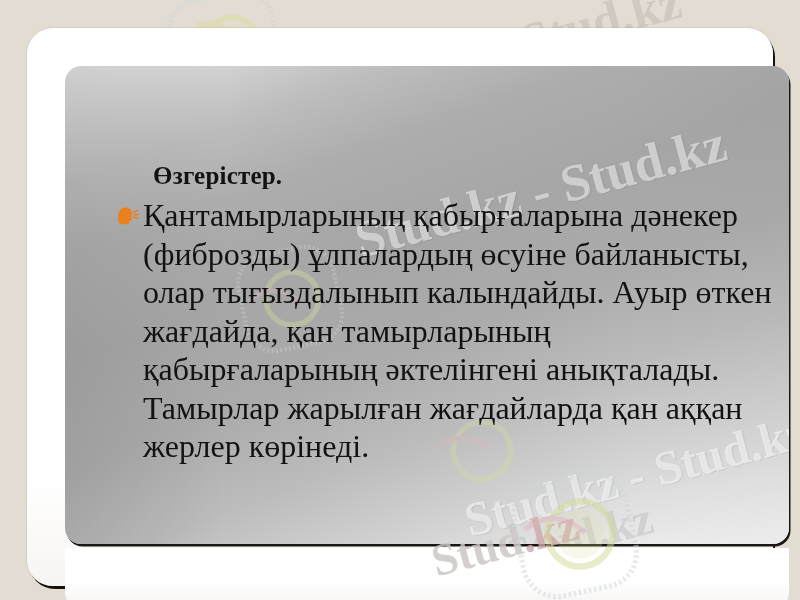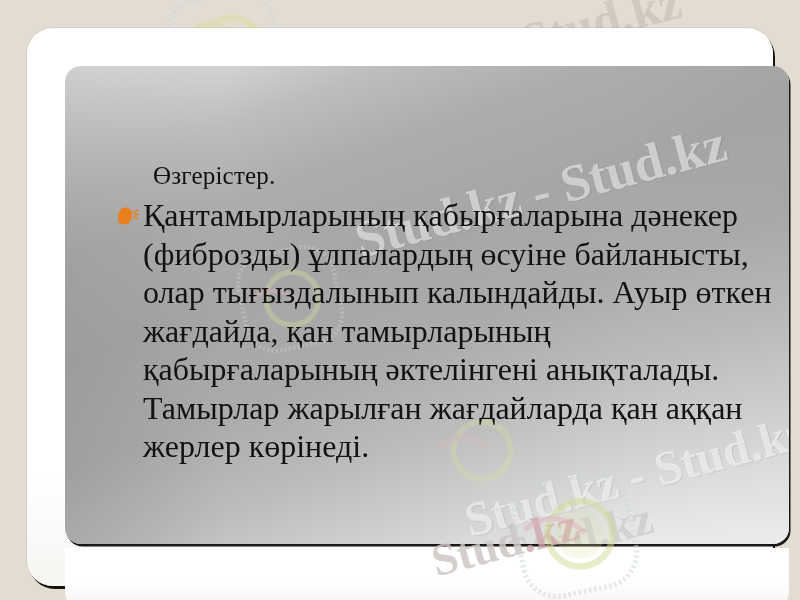--- a/index.html
+++ b/index.html
@@ -137,21 +137,21 @@
   
   #text-area {
     position: absolute;
     left: 50px;
     top: 96px;
     width: 660px;
     z-index: 5;
   }
   #slide-title {
     font-family: "Liberation Serif", "DejaVu Serif", serif;
-    font-weight: normal;
+    font-weight: bold;
     font-size: 25px;
     color: #121212;
     margin: 0 0 6px 38px;
     letter-spacing: 0.2px;
   }
   #bullet-block {
     position: relative;
     display: flex;
     align-items: flex-start;
   }

